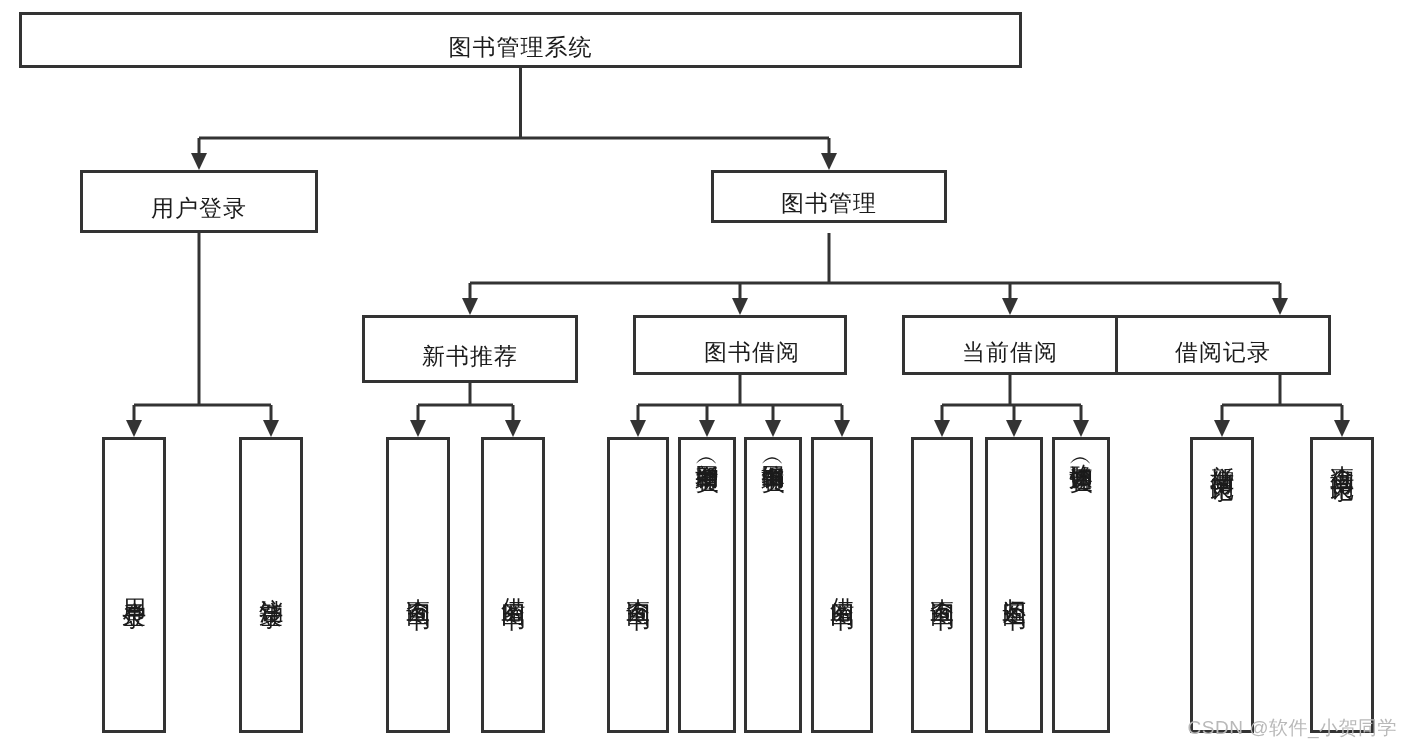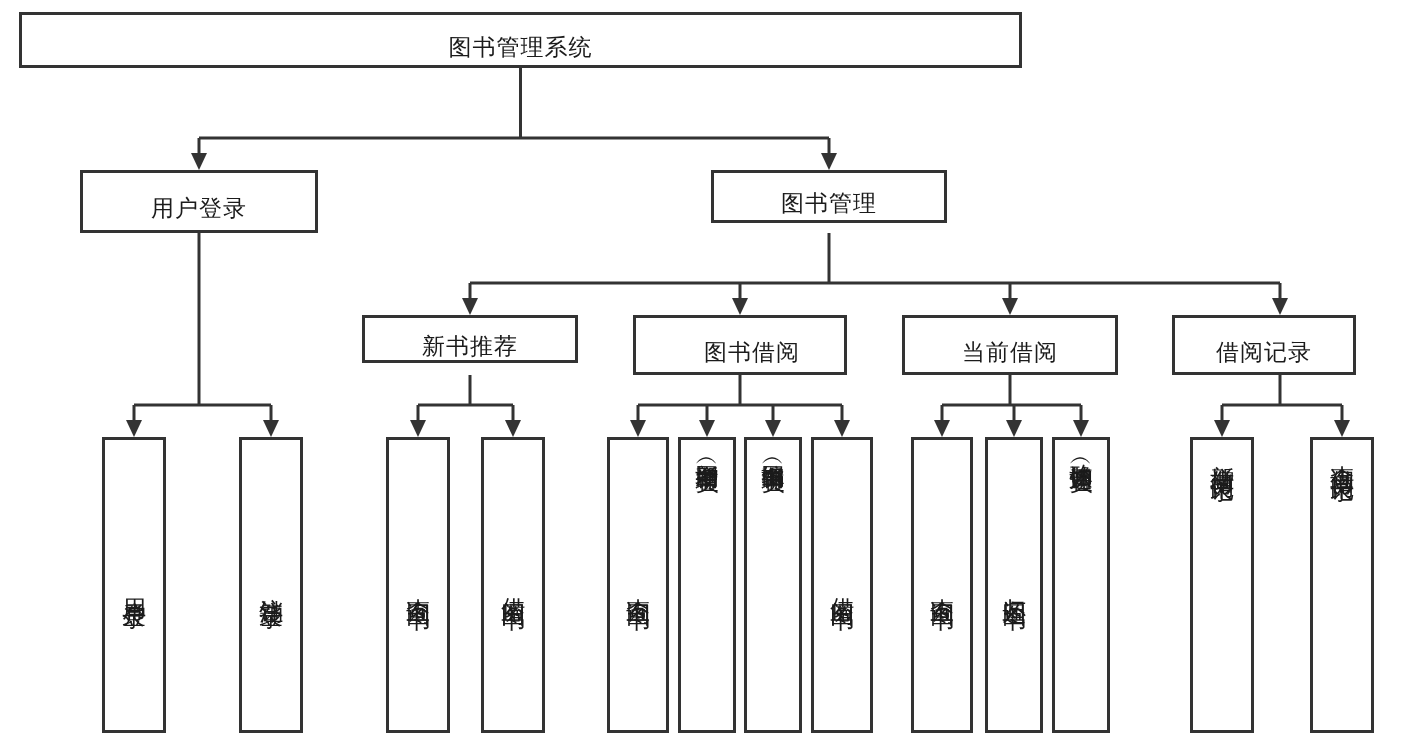--- a/index.html
+++ b/index.html
@@ -143,30 +143,30 @@
   <div id="node-layer">
       <div class="node-box horizontal" style="left: 19px; top: 12px; width: 1003px; height: 56px;">
         <span class="node-label">图书管理系统</span>
       </div>
       <div class="node-box horizontal" style="left: 80px; top: 170px; width: 238px; height: 63px;">
         <span class="node-label">用户登录</span>
       </div>
       <div class="node-box horizontal" style="left: 711px; top: 170px; width: 236px; height: 53px;">
         <span class="node-label">图书管理</span>
       </div>
-      <div class="node-box horizontal" style="left: 362px; top: 315px; width: 216px; height: 48px;">
+      <div class="node-box horizontal" style="left: 362px; top: 315px; width: 216px; height: 68px;">
         <span class="node-label">新书推荐</span>
       </div>
       <div class="node-box horizontal" style="left: 633px; top: 315px; width: 214px; height: 60px; padding-left: 24px;">
         <span class="node-label">图书借阅</span>
       </div>
       <div class="node-box horizontal" style="left: 902px; top: 315px; width: 216px; height: 60px;">
         <span class="node-label">当前借阅</span>
       </div>
-      <div class="node-box horizontal" style="left: 1172px; top: 315px; width: 184px; height: 60px;">
+      <div class="node-box horizontal" style="left: 1115px; top: 315px; width: 216px; height: 60px;">
         <span class="node-label">借阅记录</span>
       </div>
       <div class="node-box vertical centered" style="left: 102px; top: 437px; width: 64px; height: 296px;">
         <span class="node-label">用户登录</span>
       </div>
       <div class="node-box vertical centered" style="left: 239px; top: 437px; width: 64px; height: 296px;">
         <span class="node-label">注销登录</span>
       </div>
       <div class="node-box vertical centered" style="left: 386px; top: 437px; width: 64px; height: 296px;">
         <span class="node-label">查询图书</span>
@@ -195,13 +195,14 @@
       <div class="node-box vertical tight" style="left: 1052px; top: 437px; width: 58px; height: 296px;">
         <span class="node-label">确认归还（管理员）</span>
       </div>
       <div class="node-box vertical" style="left: 1190px; top: 437px; width: 64px; height: 296px;">
         <span class="node-label">新增借阅记录</span>
       </div>
       <div class="node-box vertical" style="left: 1310px; top: 437px; width: 64px; height: 296px;">
         <span class="node-label">查询借阅记录</span>
       </div>
     </div>
+  <div class="watermark">CSDN @软件_小贺同学</div>
 </div>
 
 </body></html>

